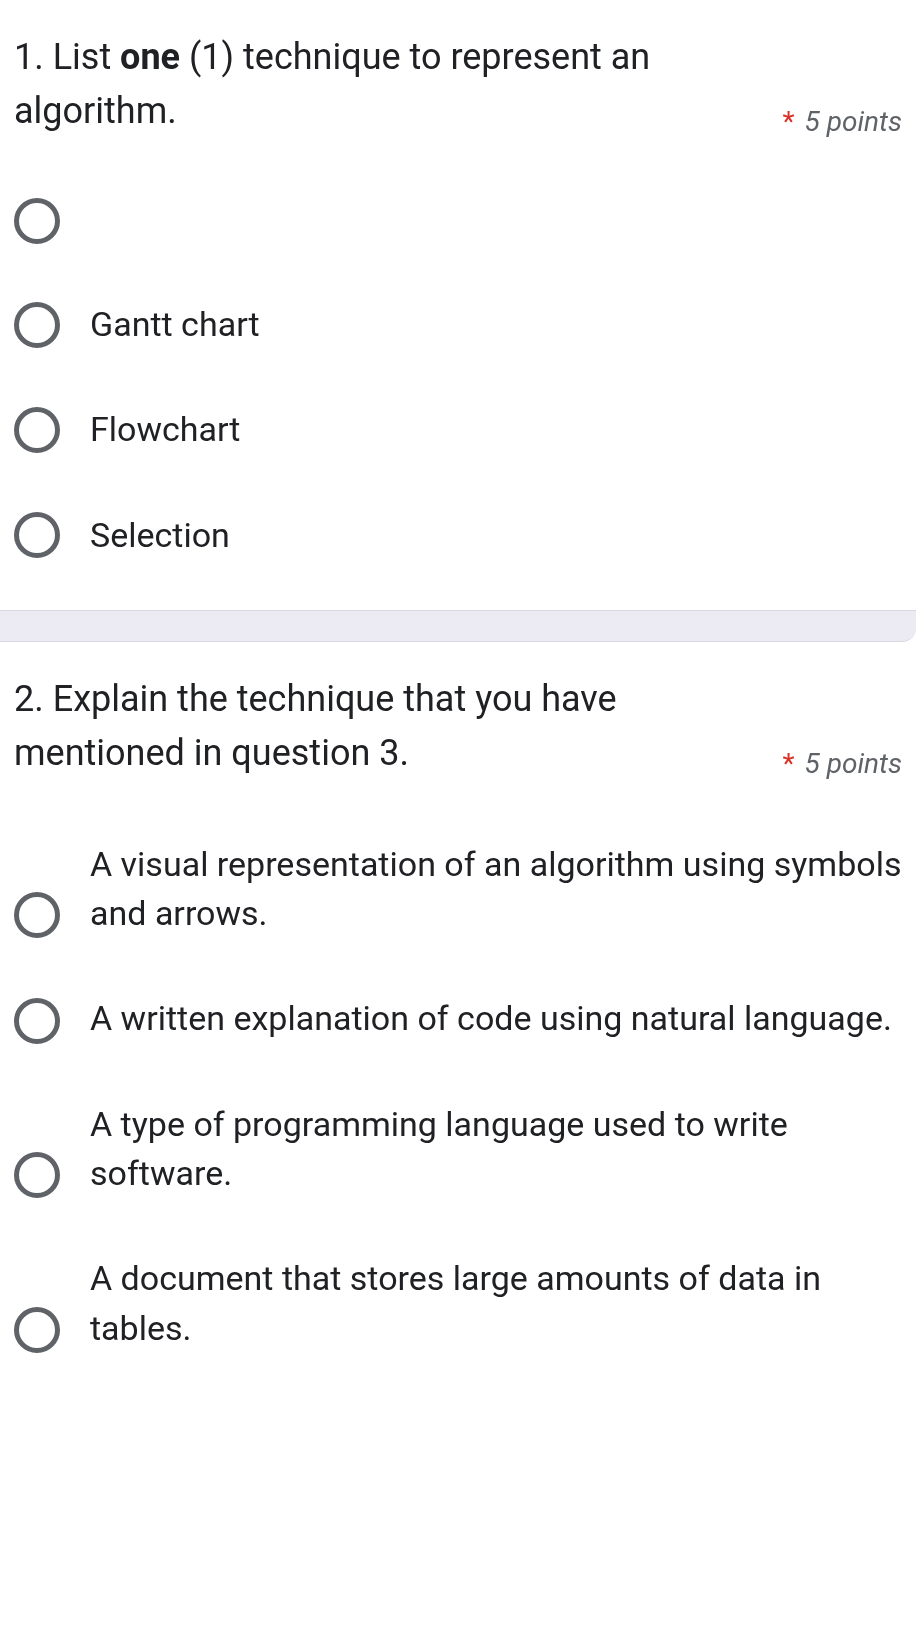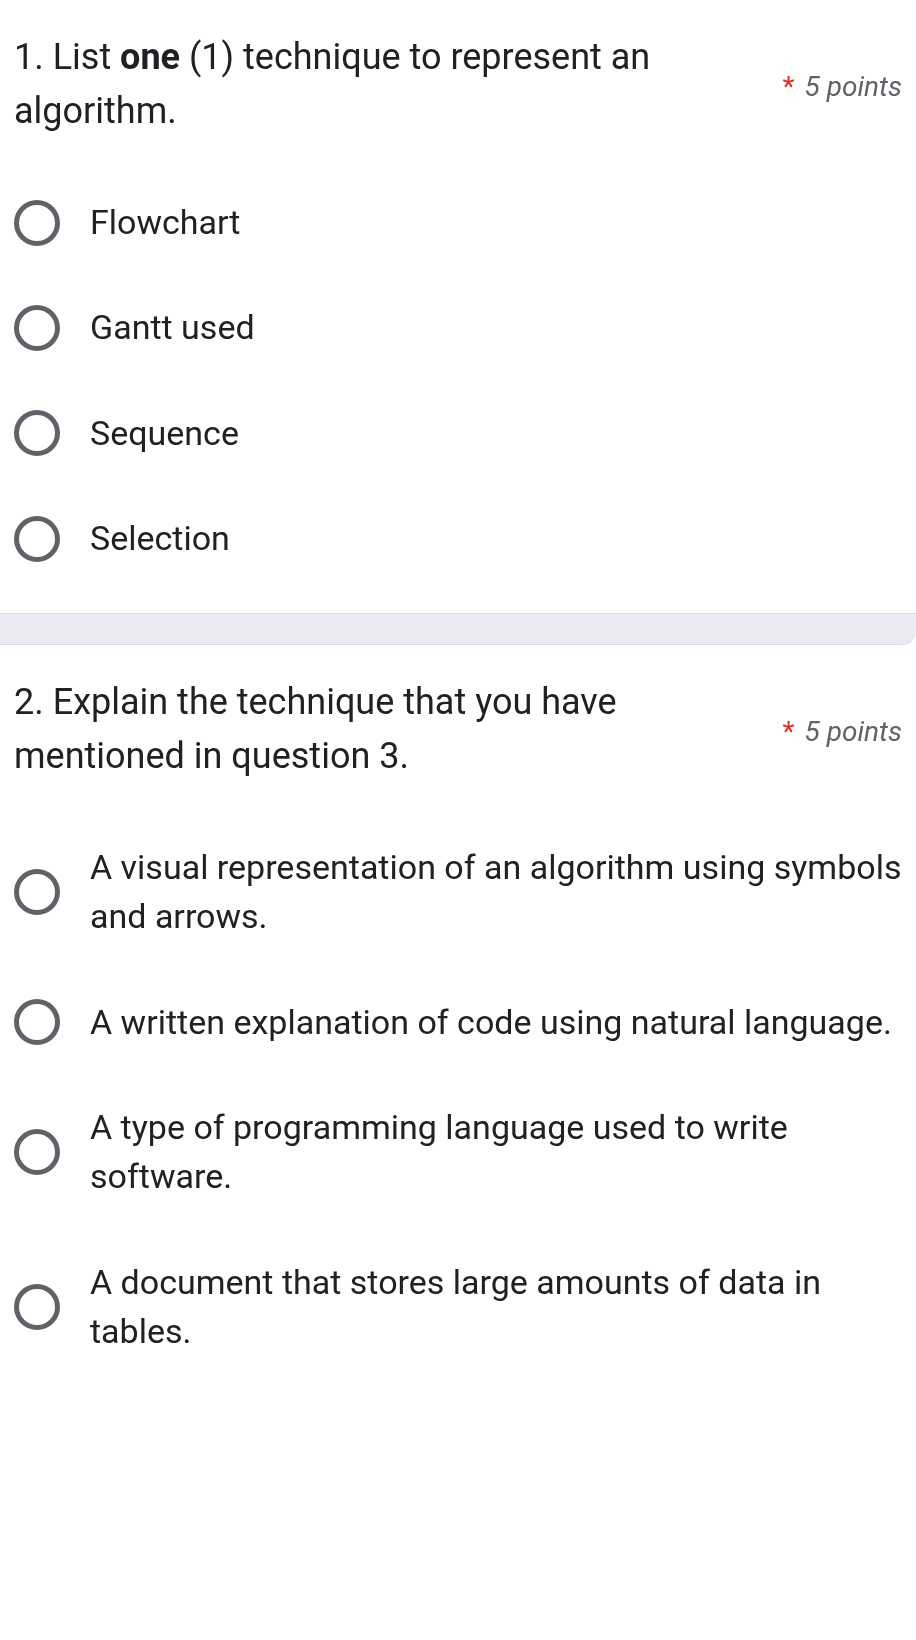--- a/index.html
+++ b/index.html
@@ -8,21 +8,21 @@
     background: #fff;
     color: #202124;
     width: 916px;
   }
   .question-block {
     background: #fff;
     padding: 30px 14px 50px 14px;
   }
   .question-header {
     display: flex;
-    align-items: center;
+    align-items: flex-end;
     justify-content: space-between;
     gap: 20px;
     margin-bottom: 60px;
   }
   .question-title {
     font-size: 36px;
     line-height: 1.5;
     font-weight: 400;
     flex: 1;
   }
@@ -51,21 +51,21 @@
     flex-direction: column;
     gap: 56px;
   }
   .option-row {
     display: flex;
     align-items: center;
     gap: 30px;
     cursor: pointer;
   }
   .option-row.multiline {
-    align-items: center;
+    align-items: flex-end;
   }
   .radio {
     width: 46px;
     height: 46px;
     border: 5px solid #5f6368;
     border-radius: 50%;
     flex-shrink: 0;
   }
   .option-label {
     font-size: 34px;
@@ -90,29 +90,28 @@
       <span>List </span><span class="bold">one</span><span> (1) technique to represent an algorithm.</span>
     </div>
     <div class="points-wrap">
       <span class="required-star">*</span>
       <span class="points-label">5 points</span>
     </div>
   </div>
   <div class="options">
     <label class="option-row">
       <span class="radio"></span>
-      <span class="option-label">Flowchart</span>
     </label>
     <label class="option-row">
       <span class="radio"></span>
-      <span class="option-label">Gantt used</span>
+      <span class="option-label">Gantt chart</span>
     </label>
     <label class="option-row">
       <span class="radio"></span>
-      <span class="option-label">Sequence</span>
+      <span class="option-label">Flowchart</span>
     </label>
     <label class="option-row">
       <span class="radio"></span>
       <span class="option-label">Selection</span>
     </label>
   </div>
 </div>
 
 <div class="divider"></div>
 

